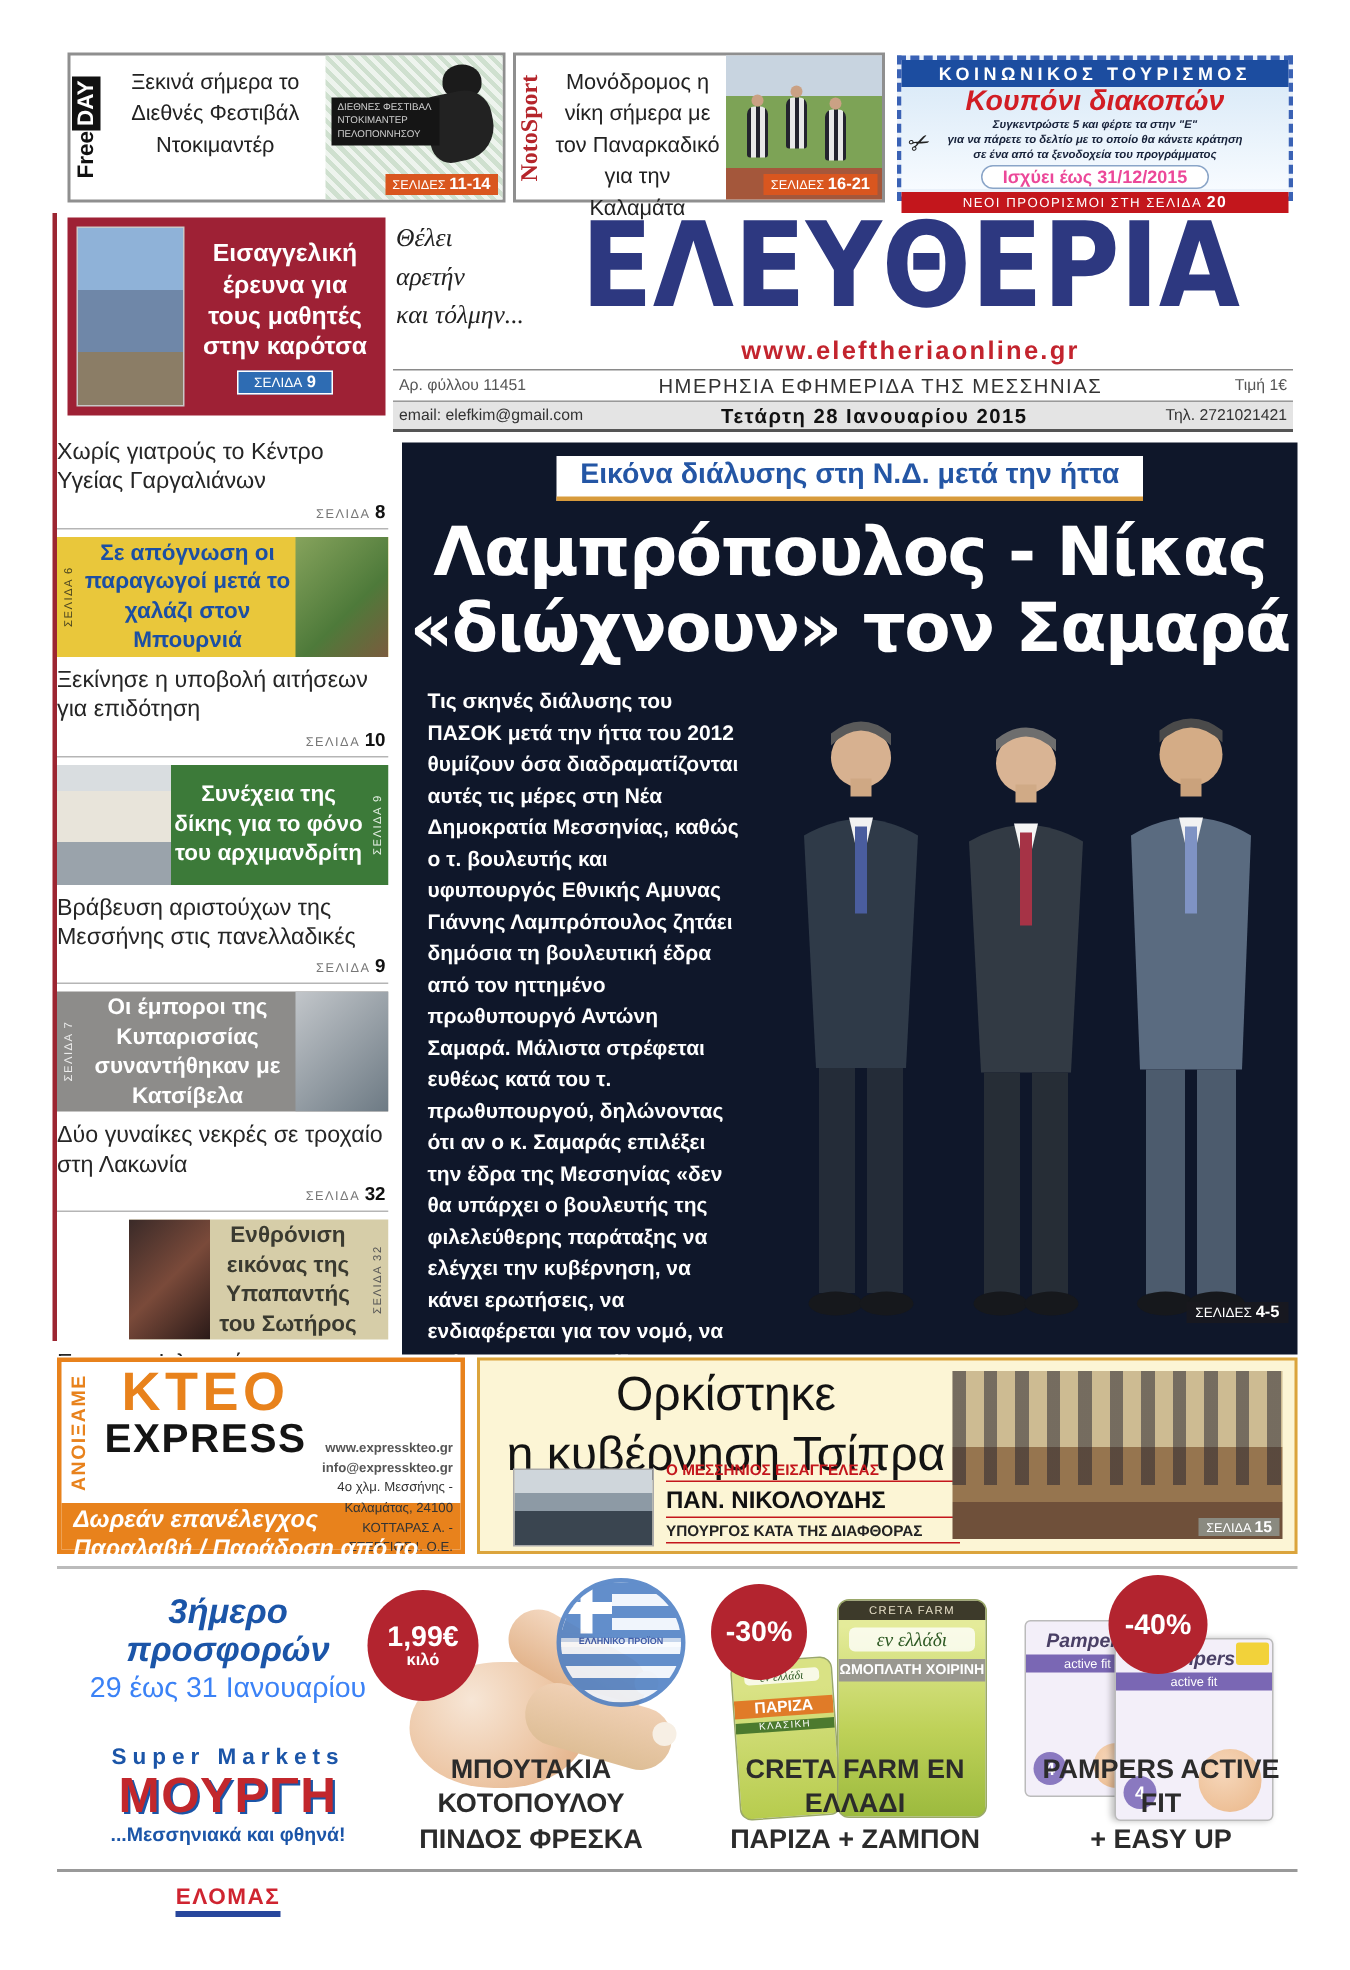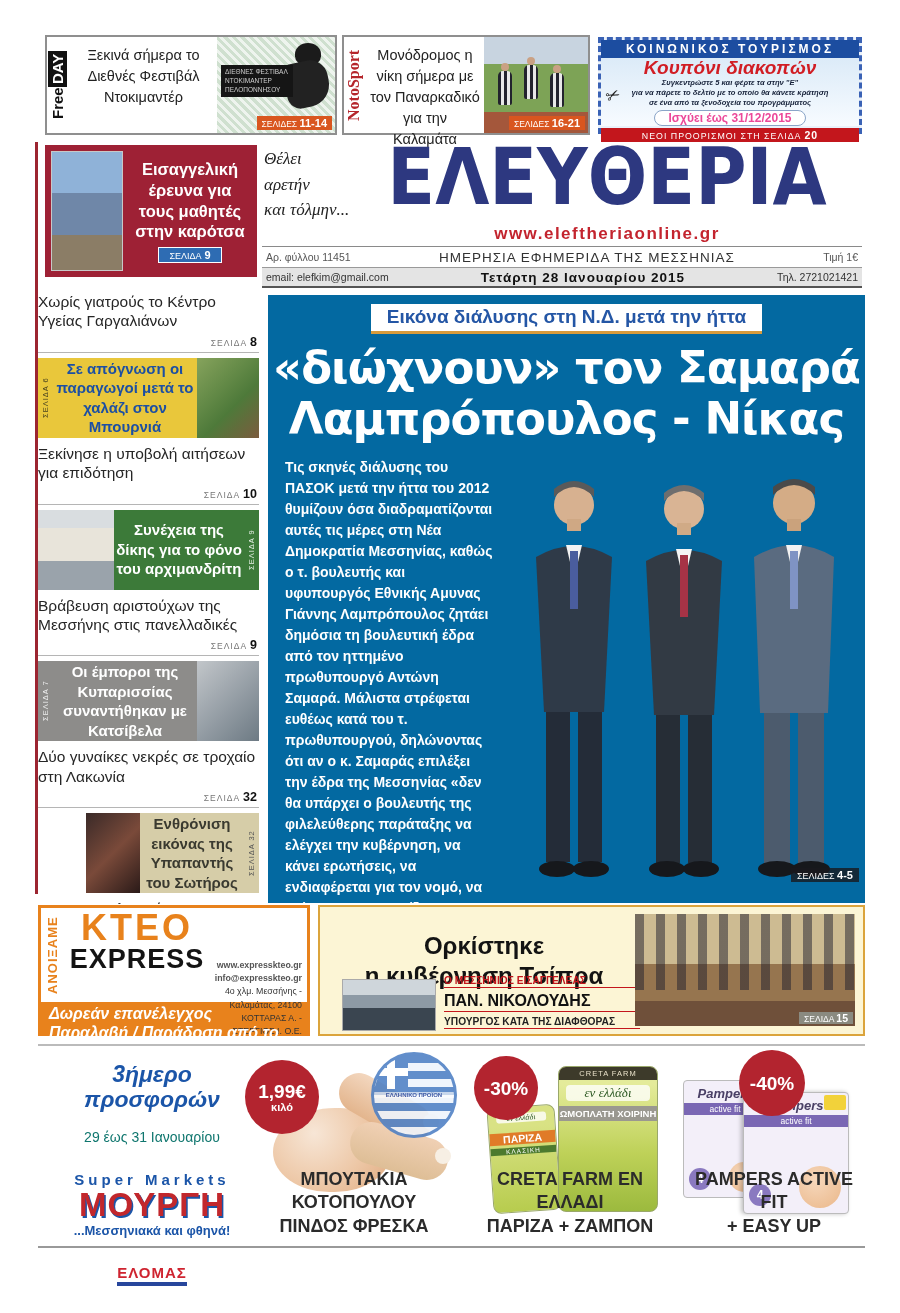--- a/index.html
+++ b/index.html
@@ -85,21 +85,21 @@
   #sb-yellow{background:#e9c73b;} #sb-yellow .btitle{color:#1c4fa3;} #sb-yellow .vlabel{color:#4a4420;}
   #sb-yellow .bphoto{width:62px;background:linear-gradient(135deg,#86a35c,#4e7a3a 60%,#7b5b3e);}
   #sb-green{background:#3c7a39;} #sb-green .btitle{color:#fff;} #sb-green .vlabel{color:#e5efe4;}
   #sb-green .bphoto{width:76px;background:linear-gradient(180deg,#d9dde0 0 22%,#e8e4da 22% 64%,#9aa3ab 64%);}
   #sb-gray{background:#8d8c8a;} #sb-gray .btitle{color:#fff;} #sb-gray .vlabel{color:#eee;}
   #sb-gray .bphoto{width:62px;background:linear-gradient(135deg,#c2c6ca,#6d7a84);}
   #sb-beige{background:#d6cda8;margin-left:48px;} #sb-beige .btitle{color:#3a3a30;} #sb-beige .vlabel{color:#555;}
   #sb-beige .bphoto{width:54px;background:linear-gradient(135deg,#3a2a28,#7a4a3a 50%,#2a1a18);}
 
   
-  #main-story{position:absolute;left:268px;top:295px;width:597px;height:608px;background:#0369a1;}
+  #main-story{position:absolute;left:268px;top:295px;width:597px;height:608px;background:#0f172a;}
   .kicker{margin:9px auto 0;width:max-content;max-width:500px;background:#fff;padding:2px 16px 3px;
           border-bottom:3px solid #d89b3c;color:#2456a5;font-weight:bold;font-size:19px;}
   .headline{margin-top:8px;text-align:center;color:#fff;font-weight:900;font-size:45px;line-height:1.14;
             letter-spacing:-1px;font-family:"DejaVu Sans",sans-serif;}
   .ms-content{display:flex;margin-top:12px;position:relative;height:430px;}
   .ms-body{width:208px;padding-left:17px;color:#fff;font-weight:bold;font-size:14px;line-height:1.5;}
   .ms-photo{flex:1;position:relative;}
   .ms-photo svg{position:absolute;inset:0;width:100%;height:100%;}
   .ms-tag{position:absolute;right:6px;bottom:-158px;background:rgba(25,25,30,.8);color:#fff;
           font-size:9px;padding:1px 6px;}
@@ -117,42 +117,42 @@
   .kteo-phone{color:#e8821c;font-weight:900;font-size:21px;line-height:1.2;}
   .kteo-phone .ph-icon{font-size:16px;}
   .kteo-right{flex:1;padding:7px 5px 0 0;font-size:8.8px;color:#333;line-height:1.5;text-align:right;margin-top:44px;}
   .kteo-right .b{font-weight:bold;color:#555;}
   .kteo-bar{height:31px;background:#e8821c;color:#fff;font-weight:bold;font-style:italic;
             font-size:16px;line-height:1.2;padding:2px 8px;box-sizing:border-box;}
 
   
   #gov{position:absolute;left:318px;top:905px;width:547px;height:131px;background:#fcf5d5;
        border:2px solid #dba43c;box-sizing:border-box;}
-  .gov-title{position:absolute;left:14px;top:24px;width:300px;text-align:center;font-weight:700;
-             color:#131313;font-size:24px;line-height:1.25;}
+  .gov-title{position:absolute;left:14px;top:2px;width:300px;text-align:center;font-weight:400;
+             color:#131313;font-size:32px;line-height:1.25;}
   .gov-portrait{position:absolute;left:22px;top:72px;width:92px;height:50px;border:1px solid #aaa;
                 background:linear-gradient(180deg,#cfd6db 0 30%,#8d9aa5 30% 55%,#3a4550 55%);}
   .gov-lines{position:absolute;left:124px;top:68px;width:196px;}
   .gov-line{font-size:10.2px;border-bottom:1px solid #c3161c;padding-bottom:1px;margin-bottom:4px;}
   .gov-line.red{color:#c3161c;font-weight:bold;}
   .gov-line.name{color:#111;font-weight:900;font-size:16px;}
   .gov-line.plain{color:#222;font-weight:bold;}
   .gov-photo{position:absolute;right:8px;top:7px;width:220px;height:112px;
     background:repeating-linear-gradient(90deg,rgba(30,30,45,.5) 0 9px,rgba(0,0,0,0) 9px 21px) 0 0/100% 68% no-repeat,
                linear-gradient(180deg,#cdbb92 0 45%,#96754f 45% 78%,#6f503a 78%);}
   .gov-photo .tag{position:absolute;right:2px;bottom:2px;background:#8a8a80;color:#fff;font-size:8.5px;padding:0 5px;}
   .gov-photo .tag b{font-size:10.5px;}
 
   
   .divider-mid{position:absolute;left:38px;top:1044px;width:827px;height:2px;background:#bbb;}
   .divider-bot{position:absolute;left:38px;top:1246px;width:827px;height:2px;background:#999;}
   #promo{position:absolute;left:38px;top:1050px;width:827px;height:196px;}
   #mourgi{position:absolute;left:8px;top:12px;width:212px;text-align:center;}
   .mg1{color:#1b55a8;font-weight:900;font-style:italic;font-size:23px;line-height:1.1;}
-  .mg2{color:#0f766e;font-size:14px;margin-top:16px;}
+  .mg2{color:#3b82f6;font-size:19px;margin-top:2px;}
   .mg3{color:#1b55a8;font-weight:bold;letter-spacing:4px;font-size:15px;margin-top:26px;}
   .mg4{color:#c2272c;font-weight:900;font-size:33px;letter-spacing:1px;line-height:1;text-shadow:1.5px 1.5px 0 #1b55a8;}
   .mg5{color:#1b55a8;font-weight:bold;font-size:13px;margin-top:2px;}
   .elomas{margin:26px auto 0;width:max-content;color:#cf2430;font-weight:900;font-size:15px;
           letter-spacing:1px;border-bottom:4px solid #27469c;padding-bottom:1px;}
   .offer{position:absolute;top:0;height:196px;}
   #offer-chicken{left:205px;width:222px;}
   #offer-creta{left:432px;width:200px;}
   #offer-pampers{left:645px;width:182px;}
   .badge{position:absolute;border-radius:50%;background:#b3242f;color:#fff;display:flex;flex-direction:column;
@@ -319,22 +319,22 @@
     </div>
     <div class="sb-text">
       <div class="sb-title">Εμποροι Φιλιατρών για υγειονομική κάλυψη και ενημερότητα</div>
 
     </div>
   </div>
 
   <div id="main-story">
     <div class="kicker">Εικόνα διάλυσης στη Ν.Δ. μετά την ήττα</div>
     <div class="headline">
+      <div>Λαμπρόπουλος - Νίκας</div>
       <div>«διώχνουν» τον Σαμαρά</div>
-      <div>Λαμπρόπουλος - Νίκας</div>
     </div>
     <div class="ms-content">
       <div class="ms-body">Τις σκηνές διάλυσης του ΠΑΣΟΚ μετά την ήττα του 2012 θυμίζουν όσα διαδραματίζονται αυτές τις μέρες στη Νέα Δημοκρατία Μεσσηνίας, καθώς ο τ. βουλευτής και υφυπουργός Εθνικής Αμυνας Γιάννης Λαμπρόπουλος ζητάει δημόσια τη βουλευτική έδρα από τον ηττημένο πρωθυπουργό Αντώνη Σαμαρά. Μάλιστα στρέφεται ευθέως κατά του τ. πρωθυπουργού, δηλώνοντας ότι αν ο κ. Σαμαράς επιλέξει την έδρα της Μεσσηνίας «δεν θα υπάρχει ο βουλευτής της φιλελεύθερης παράταξης να ελέγχει την κυβέρνηση, να κάνει ερωτήσεις, να ενδιαφέρεται για τον νομό, να τρέχει και να αγωνίζεται για τα προβλήματά σας, να είναι παρών στα γεγονότα, στις εορτές, στις εκδηλώσεις».</div>
       <div class="ms-photo">
         <svg viewBox="0 0 360 430" preserveAspectRatio="xMidYMax meet">
 
           <circle cx="75" cy="48" r="20" fill="#d7b190"></circle>
           <path d="M55,40 Q75,20 95,40 L95,32 Q75,16 55,32 Z" fill="#5a5a5a"></path>
           <rect x="68" y="62" width="14" height="12" fill="#cfa884"></rect>
           <path d="M37,100 Q75,78 113,100 L105,255 L45,255 Z" fill="#2f3a48"></path>

